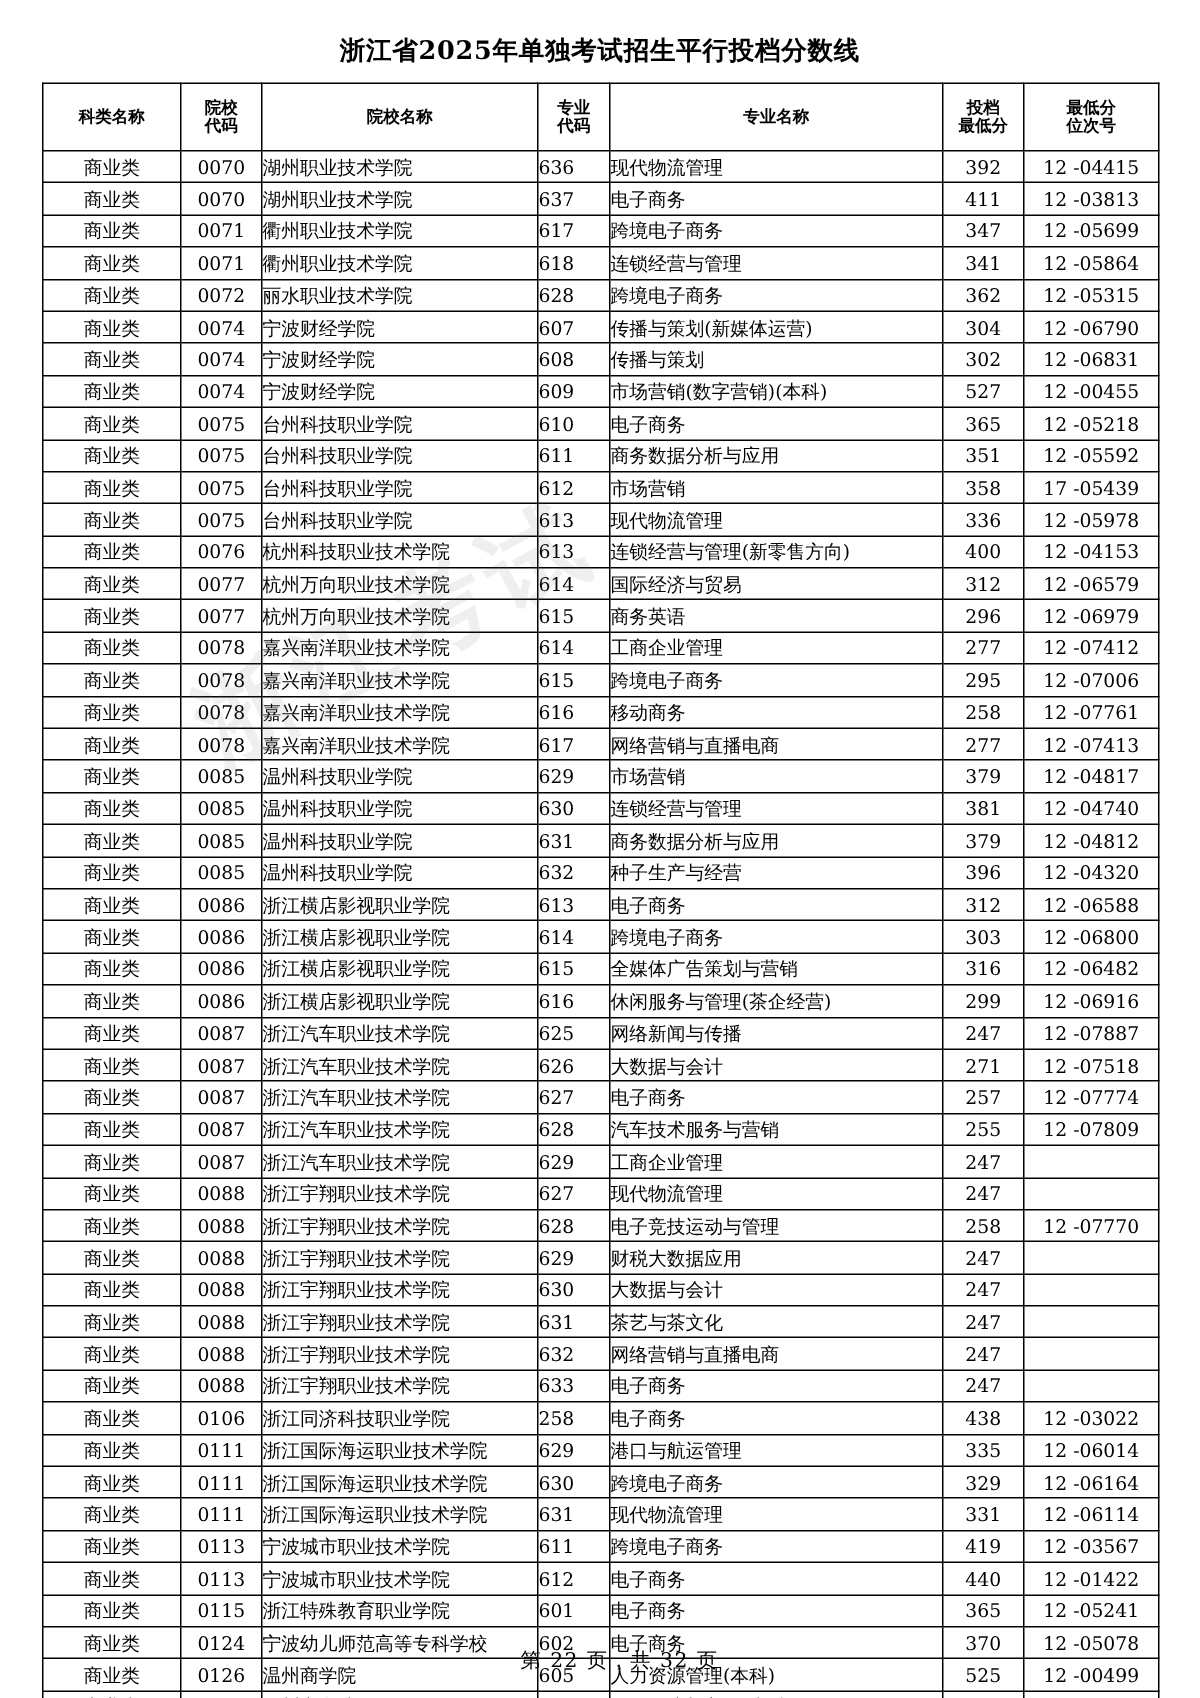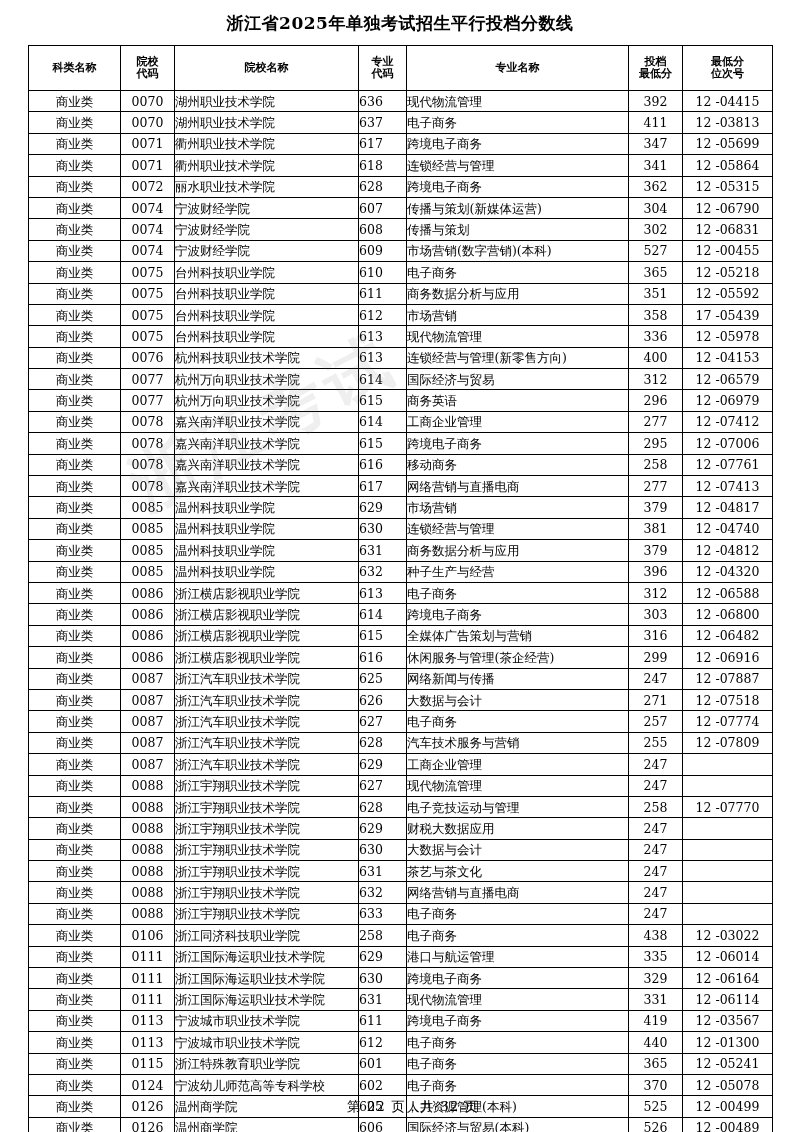--- a/index.html
+++ b/index.html
@@ -12,21 +12,21 @@
     height: 1132px;
     font-family: "Liberation Serif", "DejaVu Serif", serif;
     color: #000000;
     position: relative;
     overflow: hidden;
   }
   .page {
     width: 800px;
     height: 1132px;
     box-sizing: border-box;
-    padding: 8px 28px 0 28px;
+    padding: 18px 28px 0 28px;
     position: relative;
   }
   .doc-title {
     text-align: center;
     font-size: 17px;
     font-weight: bold;
     letter-spacing: 0.5px;
     margin: 4px 0 10px 0;
     font-family: "DejaVu Serif", "Liberation Serif", serif;
   }
@@ -548,21 +548,21 @@
           <td class="tdzdf">419</td>
           <td class="zdfwcx">12 -03567</td>
         </tr>
         <tr>
           <td class="kl">商业类</td>
           <td class="yxdm">0113</td>
           <td class="yxmc">宁波城市职业技术学院</td>
           <td class="zydm">612</td>
           <td class="zymc">电子商务</td>
           <td class="tdzdf">440</td>
-          <td class="zdfwcx">12 -01300</td>
+          <td class="zdfwcx">12 -01422</td>
         </tr>
         <tr>
           <td class="kl">商业类</td>
           <td class="yxdm">0115</td>
           <td class="yxmc">浙江特殊教育职业学院</td>
           <td class="zydm">601</td>
           <td class="zymc">电子商务</td>
           <td class="tdzdf">365</td>
           <td class="zdfwcx">12 -05241</td>
         </tr>

